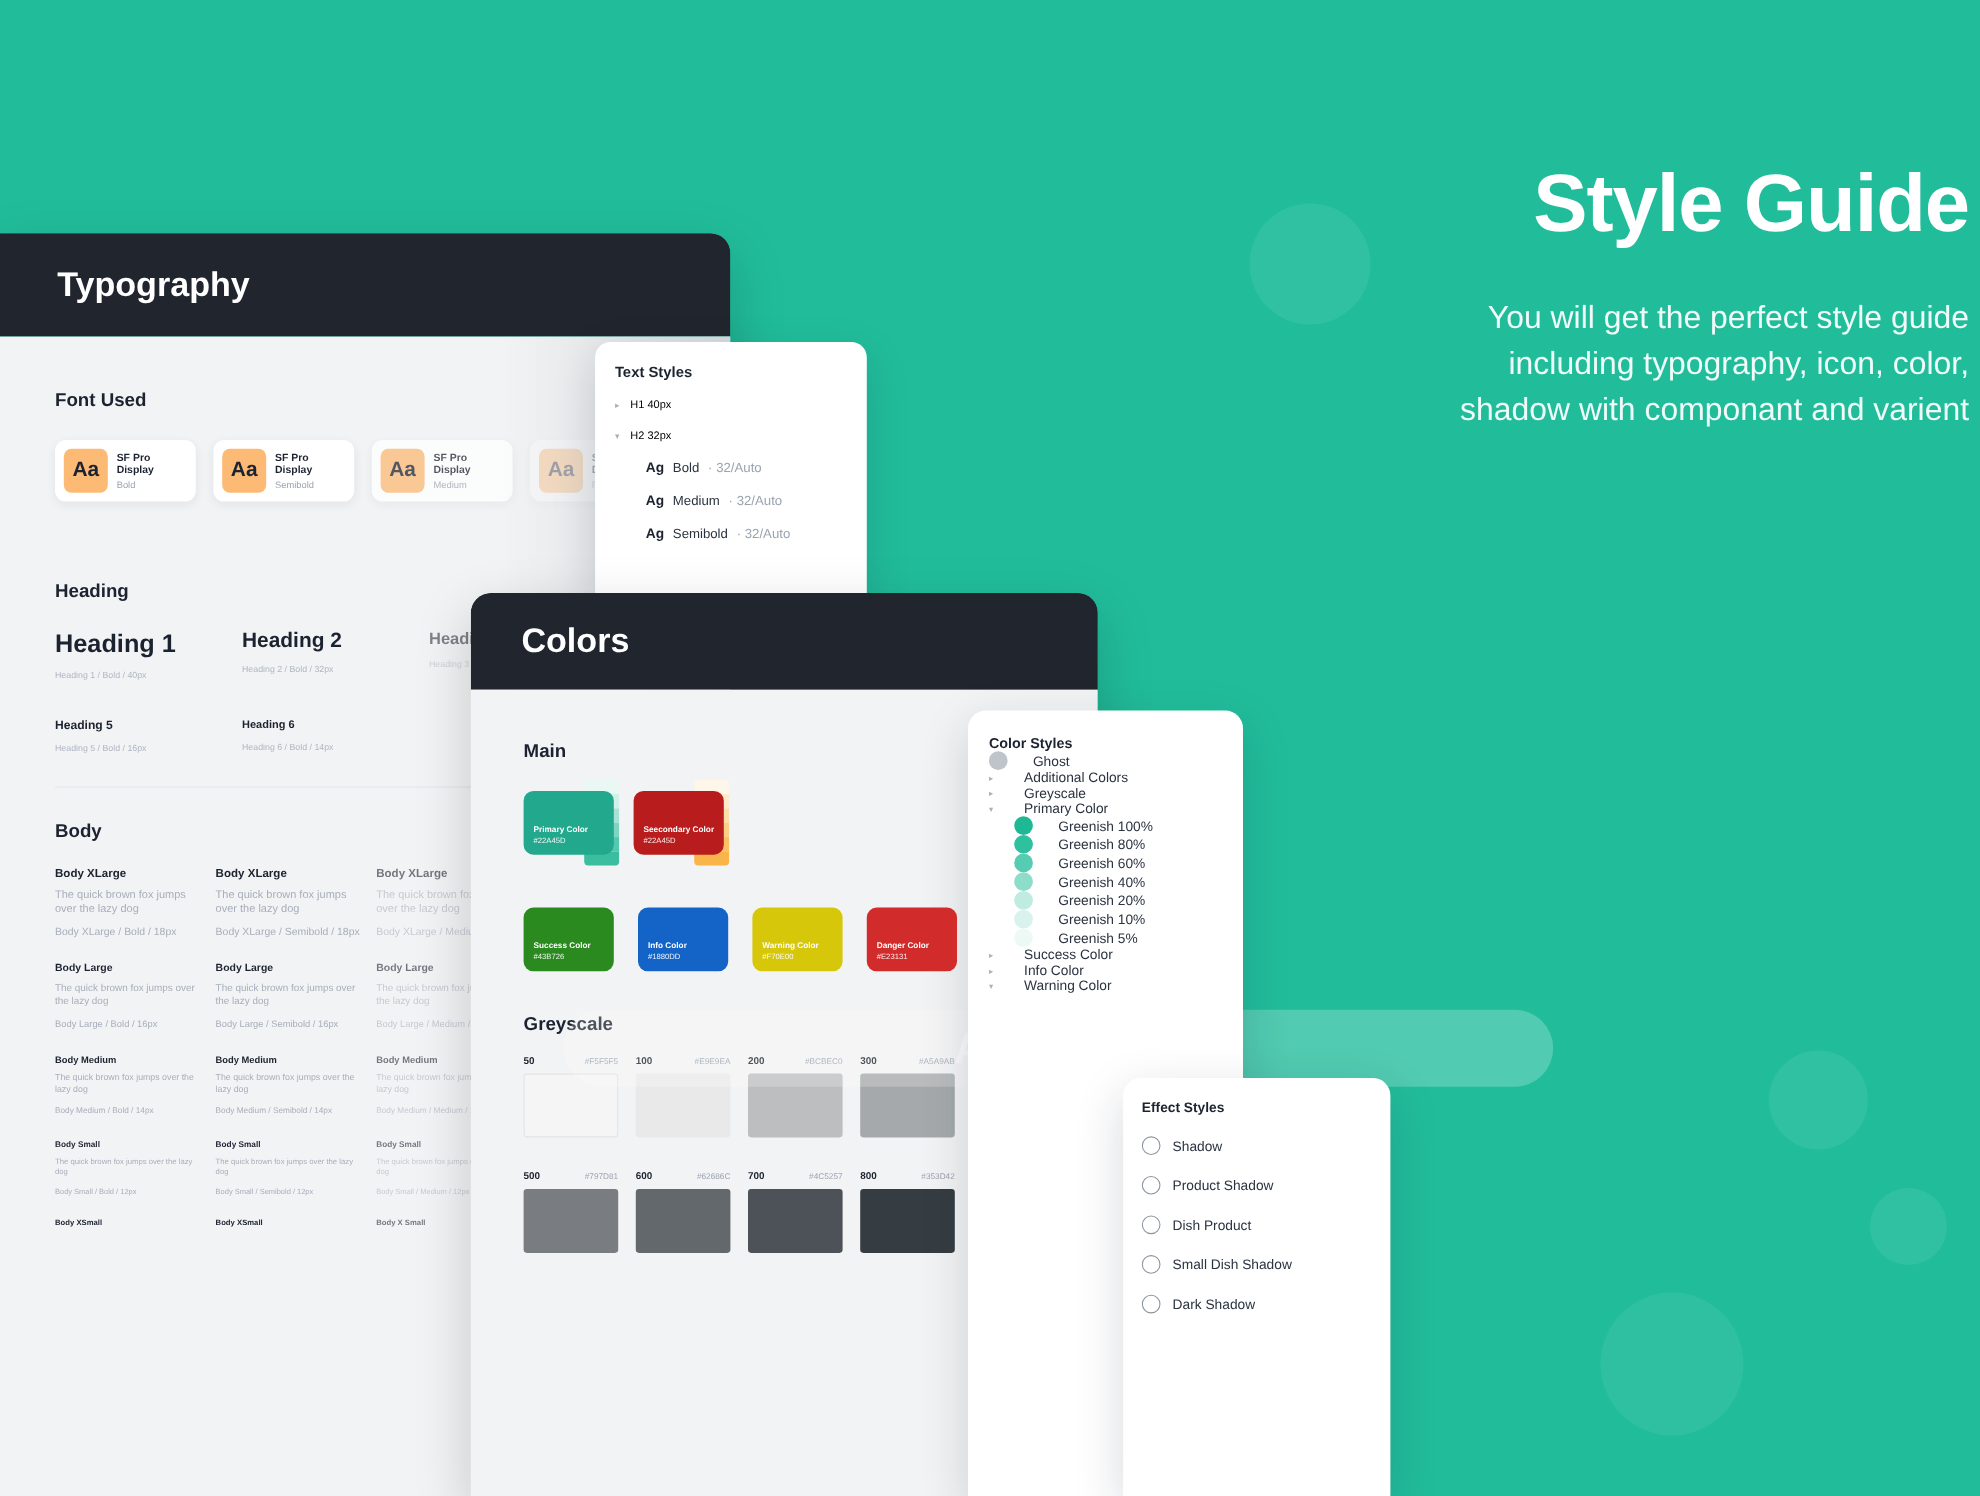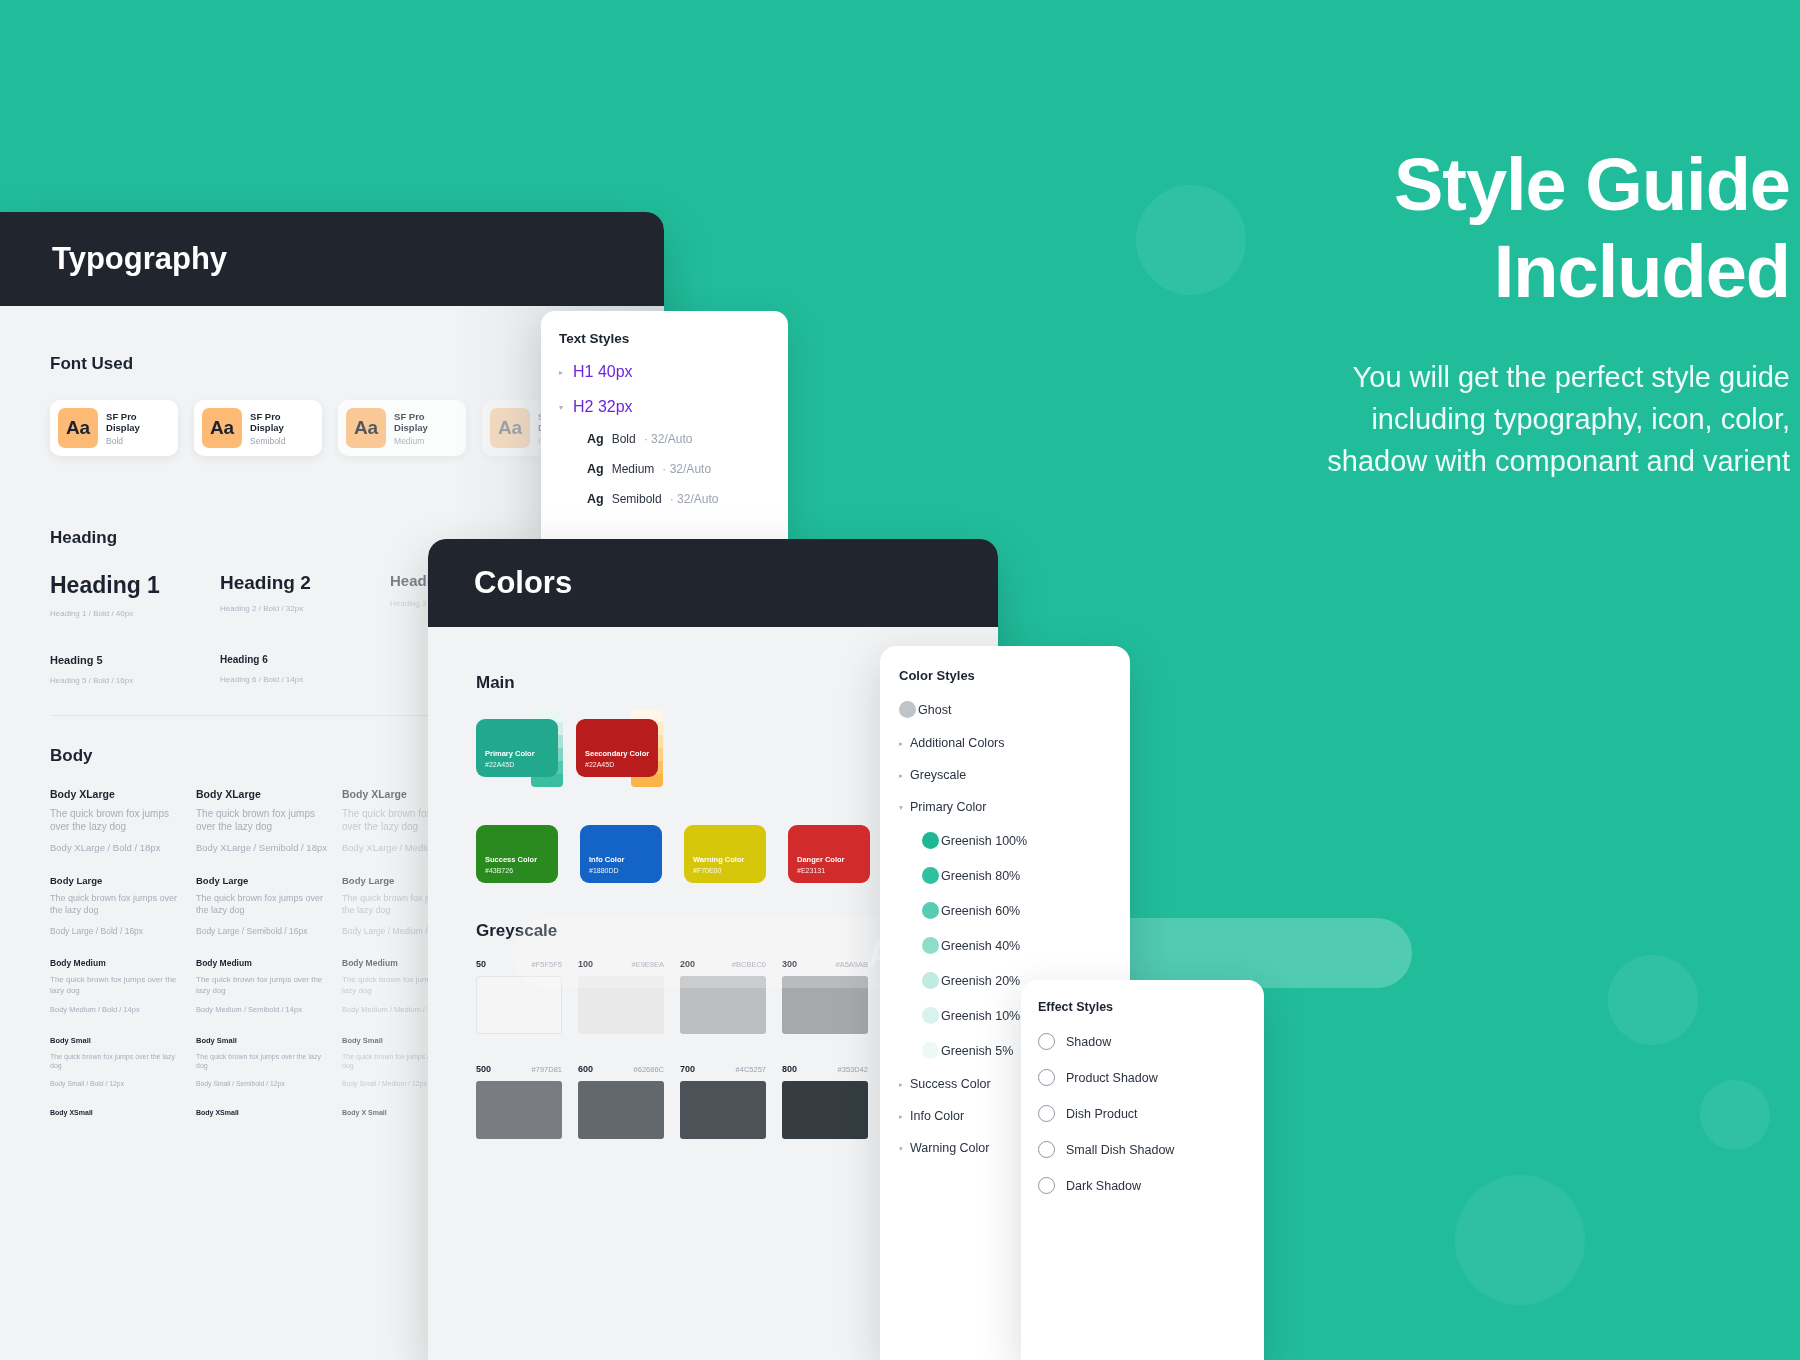--- a/index.html
+++ b/index.html
@@ -79,21 +79,21 @@
                 background: linear-gradient(to right, rgba(242,243,244,0), rgba(205,209,213,0.75));
                 pointer-events: none; }
 
   
   #textstyles { position: absolute; left: 541px; top: 311px; width: 247px; height: 228px;
                 background: #fff; border-radius: 14px 14px 0 0;
                 box-shadow: 0 14px 40px rgba(20,30,50,0.16); padding: 20px 0 0 0; overflow: hidden; }
   #textstyles .ts-title { font-size: 13.5px; font-weight: 700; color: #1C2330; padding-left: 18px; }
   .ts-row { display: flex; align-items: center; padding-left: 18px; margin-top: 17px; }
   .ts-row .caret { width: 14px; font-size: 8px; color: #AAB1BC; }
-  .ts-row .tlabel { font-size: 16px; color: #6d28d9; }
+  .ts-row .tlabel { font-size: 10px; color: #000000; }
   .ts-sub { display: flex; align-items: center; padding-left: 46px; margin-top: 16px; gap: 8px; }
   .ts-sub .ag { font-size: 12.5px; font-weight: 700; color: #1C2330; }
   .ts-sub .wt { font-size: 12px; color: #2B3340; }
   .ts-sub .ln { font-size: 12px; color: #9AA3B0; }
 
   
   #colors { left: 428px; top: 539px; width: 570px; height: 821px; border-radius: 18px 18px 0 0; }
   #colors .panel-head { height: 88px; border-radius: 18px 18px 0 0; padding-left: 46px; }
   #colors .panel-body { height: 868px; padding: 46px 0 0 48px; position: relative; }
   .sw-row { display: flex; gap: 18px; margin-top: 26px; }
@@ -112,21 +112,21 @@
   .glabel { display: flex; justify-content: space-between; align-items: baseline; }
   .glabel .gnum { font-size: 9px; font-weight: 700; color: #1C2330; }
   .glabel .ghex { font-size: 7.5px; color: #9AA3B0; }
   .gbox { width: 86px; height: 58px; margin-top: 7px; border-radius: 3px; }
 
   
   #colorstyles { position: absolute; left: 880px; top: 646px; width: 250px; height: 714px;
                  background: #fff; border-radius: 16px 16px 0 0;
                  box-shadow: 0 14px 44px rgba(20,30,50,0.17); padding: 22px 0 0 0; overflow: hidden; }
   #colorstyles .cs-title { font-size: 13px; font-weight: 700; color: #1C2330; padding-left: 19px; }
-  .cs-row { display: flex; align-items: center; padding-left: 19px; margin-top: 18px; gap: 2px; }
+  .cs-row { display: flex; align-items: center; padding-left: 19px; gap: 23px; }
   .cs-row .caret { width: 9px; font-size: 7.5px; color: #AAB1BC; }
   .cs-row .dot { width: 17px; height: 17px; border-radius: 50%; flex: none; }
   .cs-row .clabel { font-size: 12.5px; color: #2B3340; }
   .cs-sub { padding-left: 42px; }
 
   
   #effectstyles { position: absolute; left: 1021px; top: 980px; width: 243px; height: 380px;
                   background: #fff; border-radius: 16px 16px 0 0;
                   box-shadow: 0 14px 44px rgba(20,30,50,0.17); padding: 20px 0 0 0; overflow: hidden; }
   #effectstyles .es-title { font-size: 12.5px; font-weight: 700; color: #1C2330; padding-left: 17px; }
@@ -145,21 +145,20 @@
 <body>
 
 <div class="bg-circle" id="c1"></div>
 <div class="bg-circle" id="c2"></div>
 <div class="bg-circle" id="c3"></div>
 <div class="bg-circle" id="c4"></div>
 
 <div class="promo">
   <h1>
     <span>Style Guide</span><br>
-    <span>Included</span>
   </h1>
   <p>
     <span>You will get the perfect style guide</span><br>
     <span>including typography, icon, color,</span><br>
     <span>shadow with componant and varient</span>
   </p>
 </div>
 
 <div class="panel" id="typo">
   <div class="panel-head">

